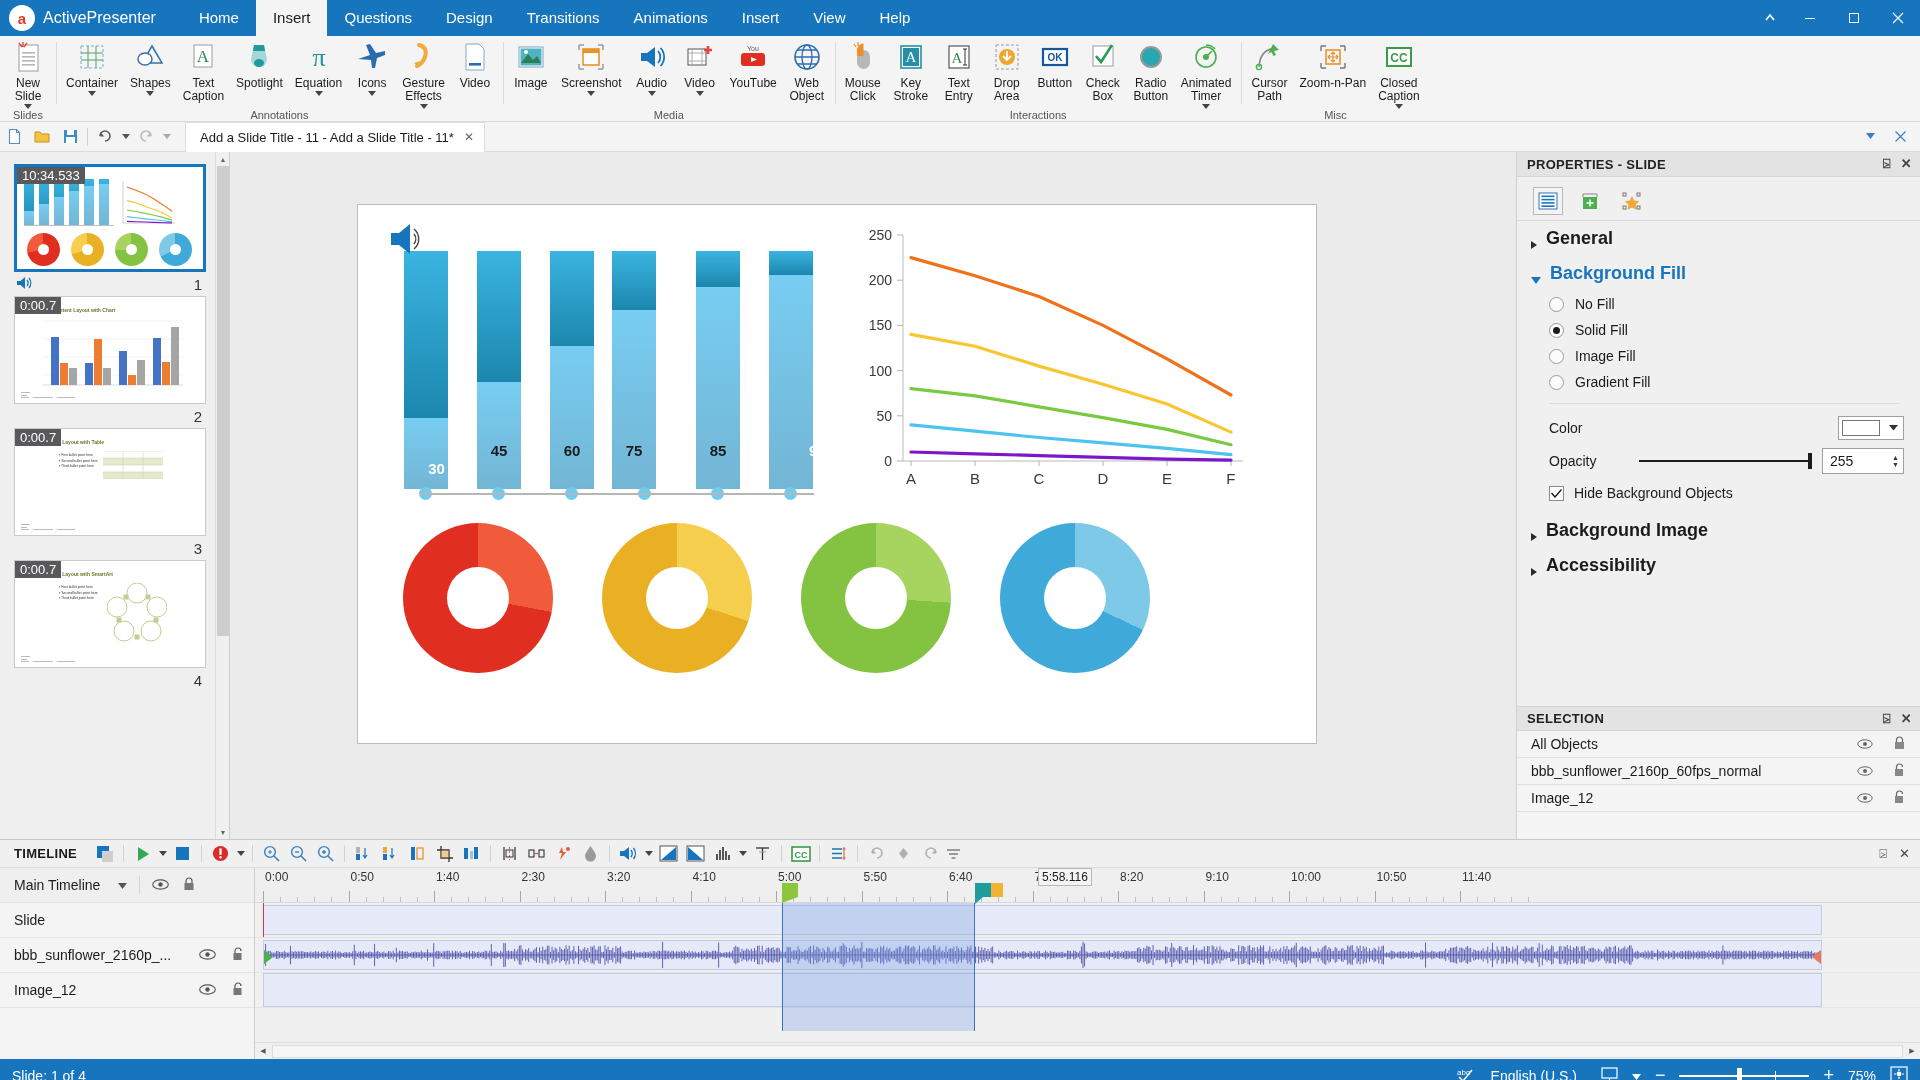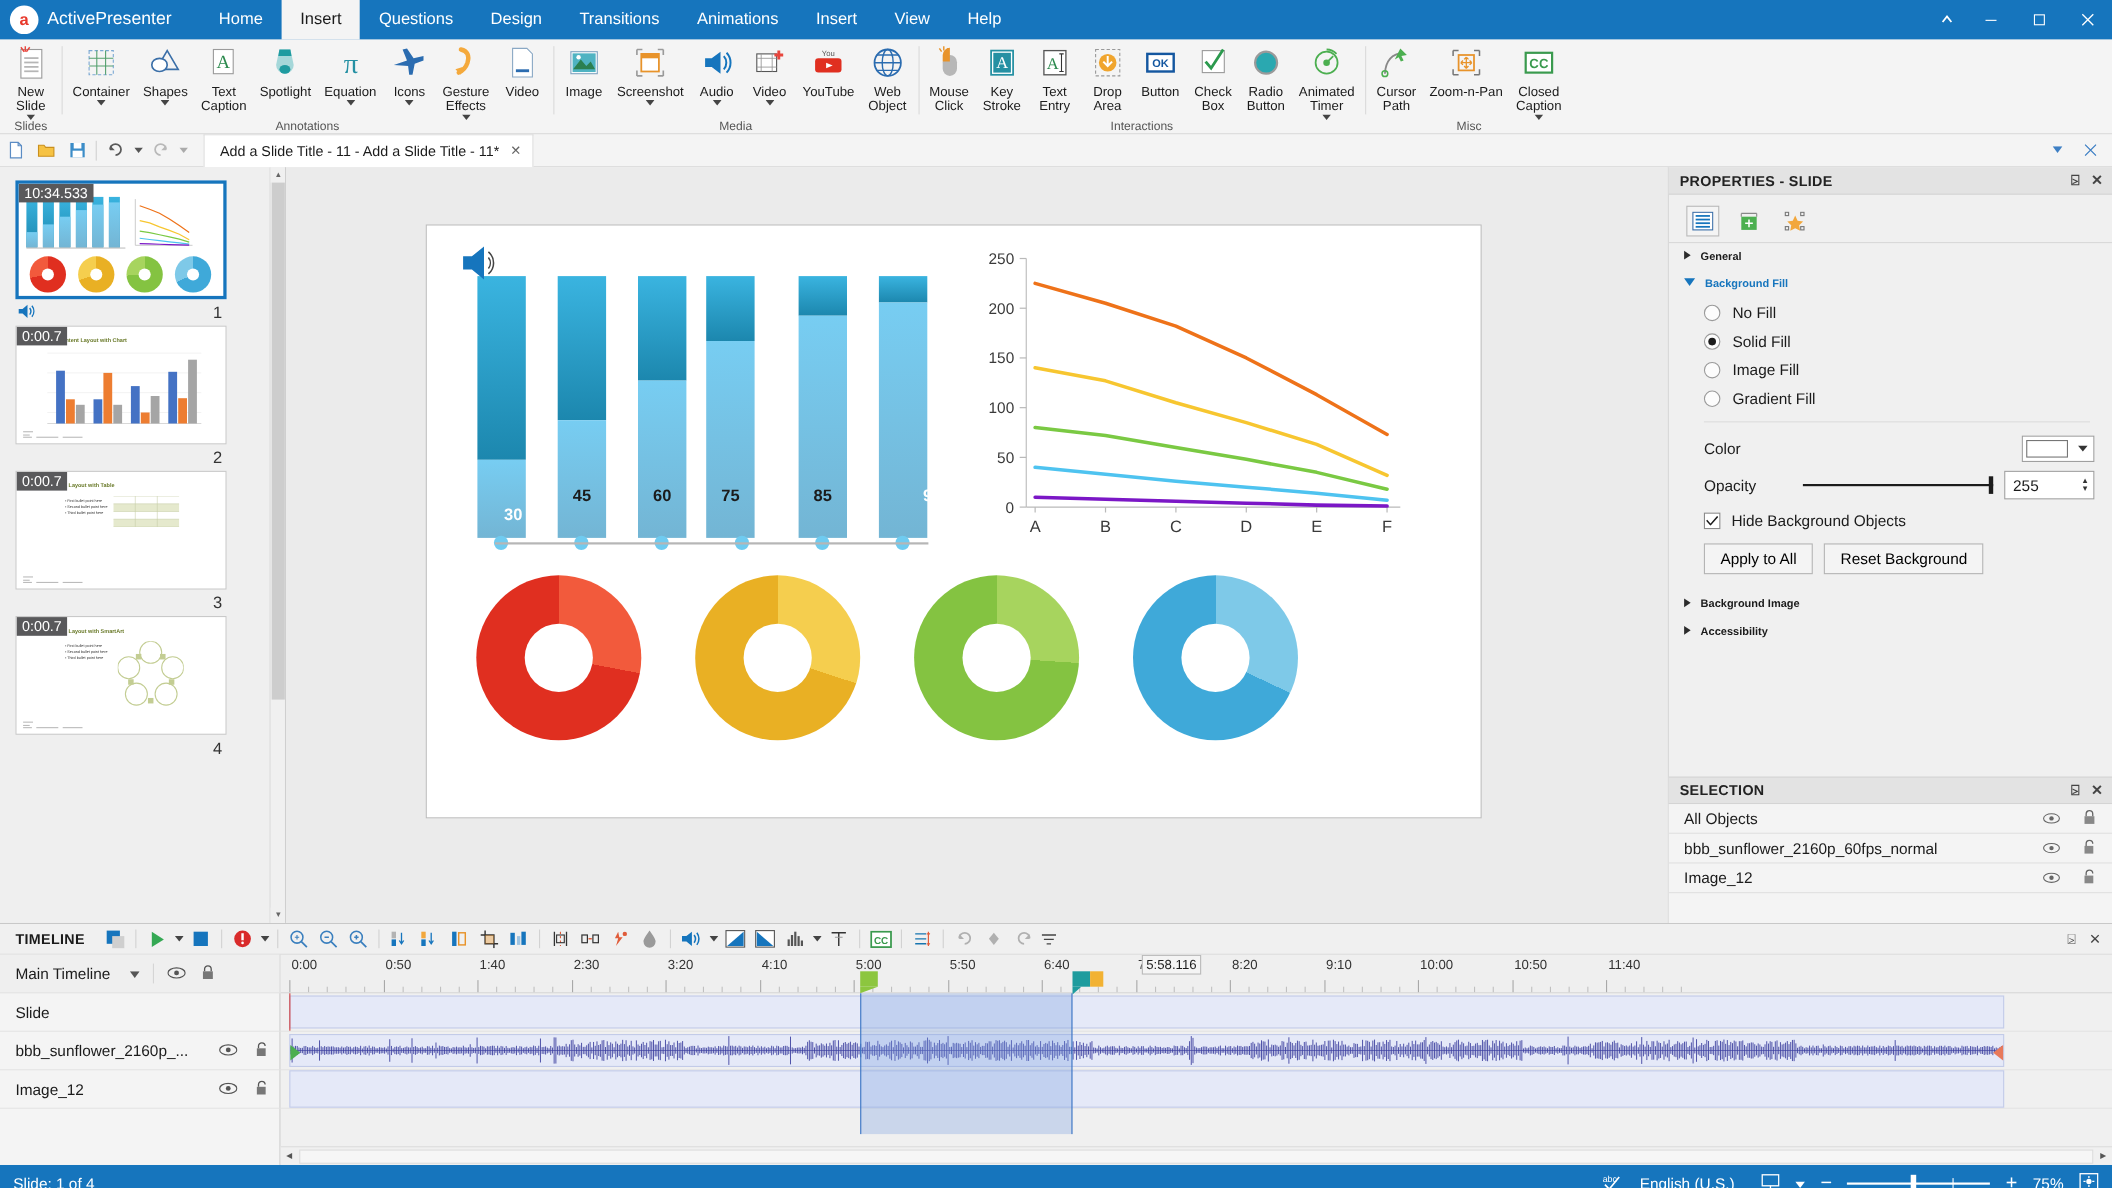--- a/index.html
+++ b/index.html
@@ -58,21 +58,21 @@
   #doc-tab {
     height:30px; display:flex; align-items:center; gap:10px; padding:0 10px 0 14px;
     background:#fff; border:1px solid #dcdcdc; border-bottom:none; margin-left:12px; font-size:13px;
   }
   #doctoolbar-right { margin-left:auto; display:flex; align-items:center; padding-right:6px; gap:2px; }
 
   
   #workspace { display:flex; height:687px; }
 
   
-  #slidelist { width:260px; background:#efefef; border-right:1px solid #cfcfcf;
+  #slidelist { width:230px; background:#efefef; border-right:1px solid #cfcfcf;
                position:relative; overflow:hidden; }
   #slidelist-inner { padding:12px 0 0 14px; }
   .slide-item { position:relative; width:192px; margin-bottom:24px; }
   .slide-thumb { width:192px; height:108px; background:#fff; border:1px solid #c9c9c9; position:relative; overflow:hidden; }
   .slide-item.selected .slide-thumb { border:3px solid #1675bd; }
   .slide-time {
     position:absolute; top:0; left:0; background:#59595b; color:#fff;
     font-size:13px; padding:1px 5px; z-index:5; font-family:"Liberation Sans",sans-serif;
   }
   .slide-num { position:absolute; right:4px; bottom:-21px; font-size:15px; color:#333; }
@@ -115,21 +115,21 @@
   #props { width:404px; background:#f0f0f0; border-left:1px solid #cfcfcf; display:flex; flex-direction:column; }
   .panel-header {
     height:25px; background:#e3e3e3; display:flex; align-items:center; padding:0 8px 0 10px;
     font-size:13px; font-weight:bold; letter-spacing:.3px; color:#222;
     border-bottom:1px solid #d4d4d4;
   }
   .panel-header .hdr-actions { margin-left:auto; display:flex; gap:10px; color:#444; }
   #prop-tabs { display:flex; gap:12px; padding:10px 0 0 16px; border-bottom:1px solid #d9d9d9; height:44px; }
   .prop-tab { width:30px; height:28px; display:flex; align-items:center; justify-content:center; }
   .prop-tab.active { border:1px solid #b8b8b8; background:#f4f4f4; position:relative; }
-  .prop-section { display:flex; align-items:flex-start; gap:9px; padding:7px 0 7px 14px; font-weight:bold; font-size:10px; }
+  .prop-section { display:flex; align-items:flex-end; gap:9px; padding:7px 0 7px 14px; font-weight:bold; font-size:18px; }
   .prop-section.open { color:#1675bd; }
   .tri { width:0;height:0; }
   .tri.right { border-left:6px solid #2b2b2b; border-top:4.5px solid transparent; border-bottom:4.5px solid transparent; }
   .tri.down { border-top:7px solid #1675bd; border-left:5.5px solid transparent; border-right:5.5px solid transparent; }
   .radio-row { display:flex; align-items:center; gap:11px; padding:5px 0 5px 32px; font-size:14px; }
   .radio { width:15px; height:15px; border-radius:50%; border:1px solid #9a9a9a; background:#fcfcfc;
            display:flex; align-items:center; justify-content:center; flex:none; }
   .radio.sel::after { content:""; width:7px; height:7px; border-radius:50%; background:#1b1b1b; }
   .prop-divider { height:1px; background:#dcdcdc; margin:8px 20px 8px 32px; }
   .prop-row { display:flex; align-items:center; padding:4px 16px 4px 32px; font-size:14px; }
@@ -938,24 +938,20 @@
             </span>
           </span>
         </div>
         <div class="check-row">
           <span class="cbox">
             <svg width="11" height="9" viewBox="0 0 11 9">
               <path d="M0.5 4 L4 8 L10.5 0.5" stroke="#1b1b1b" stroke-width="1.4" fill="none"></path>
             </svg>
           </span>
           <span>Hide Background Objects</span>
-        </div>
-        <div class="btn-row">
-          <button class="pbtn">Apply to All</button>
-          <button class="pbtn">Reset Background</button>
         </div>
         <div class="prop-section" style="padding-top:12px">
           <span class="tri right"></span>
           <span>Background Image</span>
         </div>
         <div class="prop-section">
           <span class="tri right"></span>
           <span>Accessibility</span>
         </div>
       </div>

